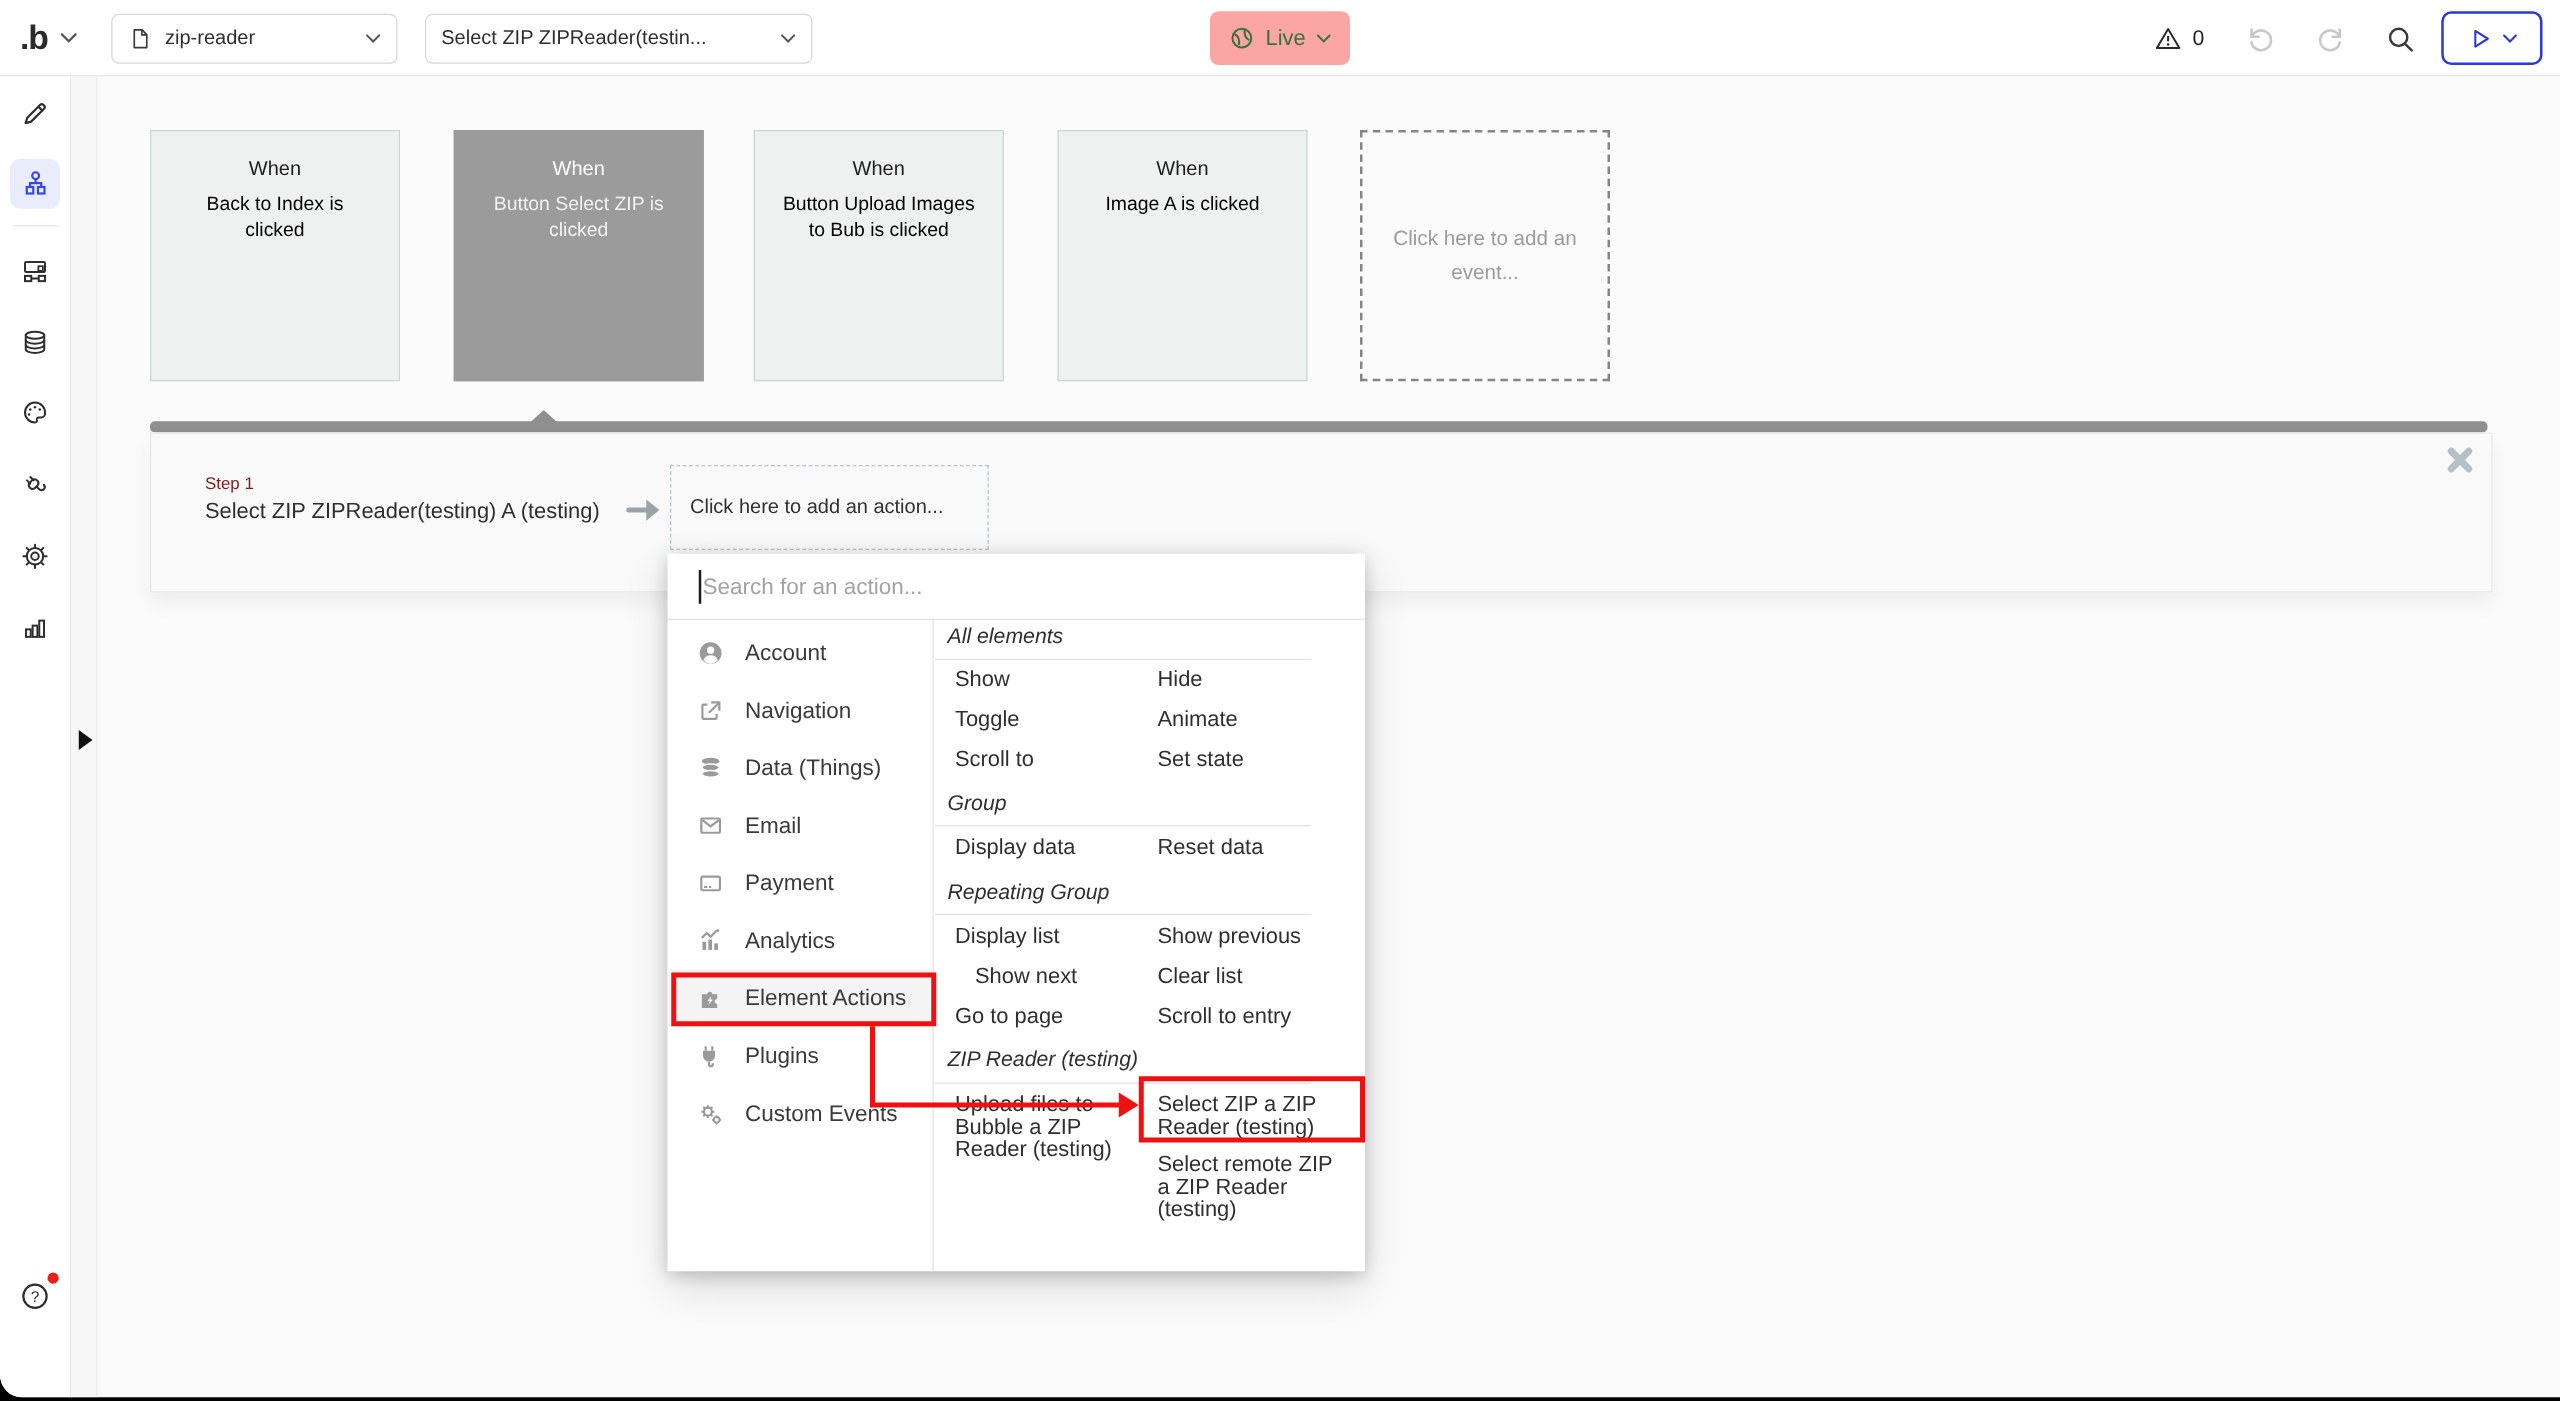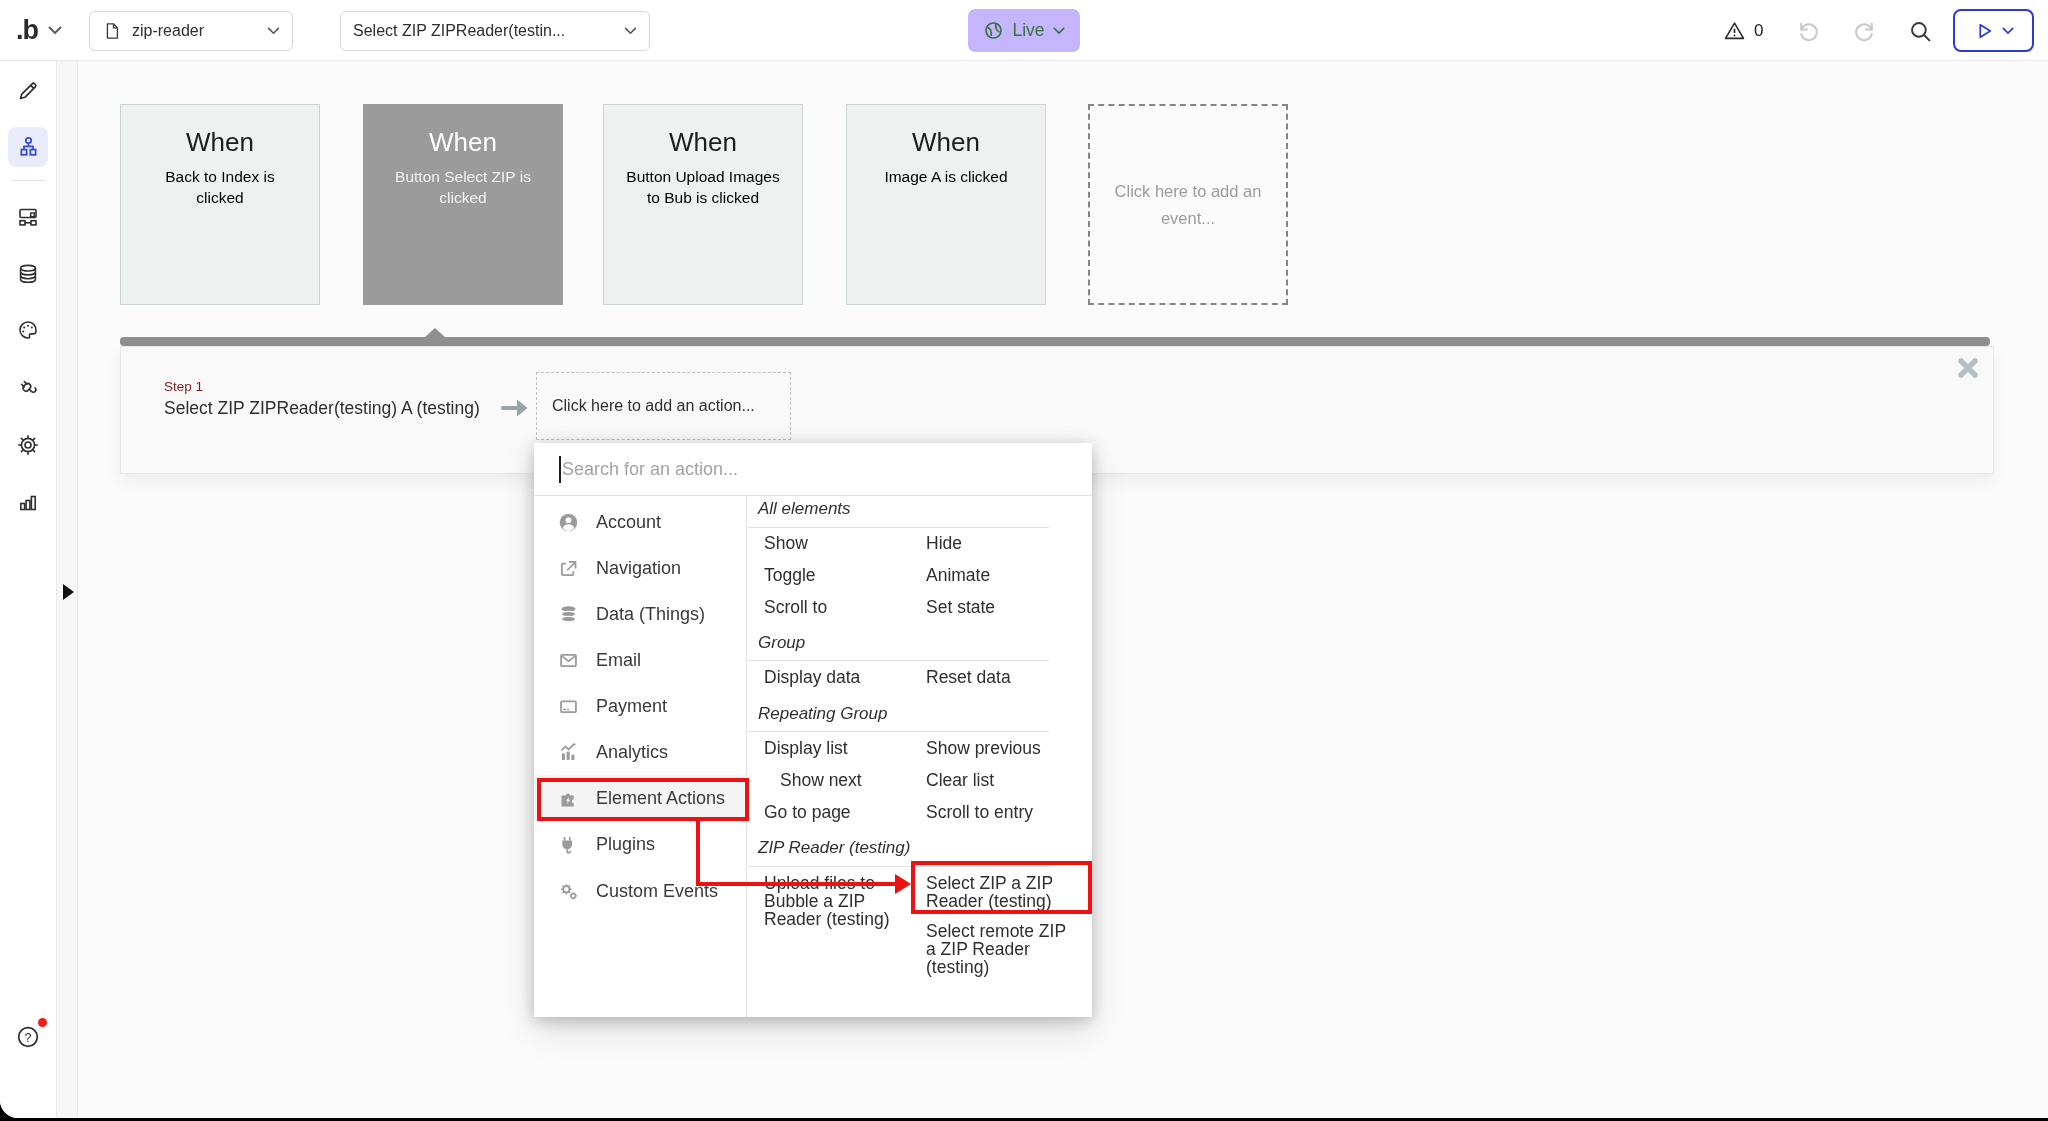--- a/index.html
+++ b/index.html
@@ -9,21 +9,21 @@
         overflow:hidden; border-radius:0 0 0 18px; }
 
   
   .topbar{ position:absolute; left:0; top:0; width:2048px; height:61px;
            background:#fff; border-bottom:1px solid #e8e8e8; z-index:5;}
   .logo{ position:absolute; left:16px; top:0; height:61px; display:flex; align-items:center; gap:10px; cursor:pointer;}
   .logo-text{ font-size:27px; font-weight:bold; color:#2b2b2b; letter-spacing:-1px;}
   .dd{ position:absolute; top:11px; height:40px; background:#fff; border:1px solid #d7d7d7;
        border-radius:6px; display:flex; align-items:center; padding:0 12px; gap:10px; cursor:pointer;}
   .dd-label{ font-size:16px; color:#2e2e2e; white-space:nowrap; overflow:hidden; flex:1;}
-  .live-btn{ position:absolute; left:968px; top:9px; width:112px; height:43px; background:#c4b5fd;
+  .live-btn{ position:absolute; left:968px; top:9px; width:112px; height:43px; background:#fca5a5;
              border-radius:7px; display:flex; align-items:center; justify-content:center; gap:8px; cursor:pointer;}
   .live-label{ font-size:17.5px; color:#39713f;}
   .tb-ico{ position:absolute; top:18px; width:26px; height:26px; display:flex; align-items:center; cursor:pointer;}
   .issues{ position:absolute; left:1722px; top:0; height:61px; display:flex; align-items:center; gap:7px; cursor:pointer;}
   .issues-count{ font-size:17px; color:#1f1f1f;}
   .play-btn{ position:absolute; left:1953px; top:9px; width:81px; height:43px; border:2px solid #2b3ad7;
              border-radius:8px; display:flex; align-items:center; justify-content:center; gap:8px; cursor:pointer; background:#fff;}
 
   
   .sidebar{ position:absolute; left:0; top:61px; width:57px; height:1057px; background:#fff;
@@ -36,21 +36,21 @@
           border-right:1px solid #ebebeb; z-index:3;}
   .strip-handle{ position:absolute; left:63px; top:584px; width:0; height:0; z-index:4; cursor:pointer;
           border-top:8px solid transparent; border-bottom:8px solid transparent; border-left:11px solid #111;}
   .help-dot{ position:absolute; width:9px; height:9px; border-radius:50%; background:#e8211a;}
   .avatar{ position:absolute; left:17px; top:1069px; width:23px; height:23px; border-radius:50%;
            background:#2636ad; cursor:pointer;}
 
   
   .card{ position:absolute; top:104px; width:200px; height:201px; background:#eff1f1;
          border:1px solid #ccd4d4; text-align:center; cursor:pointer;}
-  .card .t{ margin-top:22px; font-size:26px; color:#1d1d1d;}
+  .card .t{ margin-top:22px; font-size:16px; color:#1d1d1d;}
   .card .d{ margin:9px auto 0; font-size:15.5px; line-height:1.35; color:#000000; max-width:158px;}
   .card.sel{ background:#9b9b9b; border-color:#9b9b9b;}
   .card.sel .t{ color:#fdfdfd;}
   .card.sel .d{ color:#f2f2f2;}
   .add-event{ position:absolute; left:1088px; top:104px; width:200px; height:201px;
               border:2px dashed #858585; display:flex; align-items:center; justify-content:center;
               text-align:center; cursor:pointer;}
   .add-event span{ font-size:16.5px; line-height:1.6; color:#9b9b9b; max-width:170px;}
 
   
@@ -101,21 +101,21 @@
 <div class="app">
 
   <div class="topbar">
     <div class="logo">
       <span class="logo-text">.b</span>
       <svg width="14" height="9" viewBox="0 0 14 9">
           <path d="M1.5 1.5L7 7l5.5-5.5" fill="none" stroke="#555" stroke-width="1.8" stroke-linecap="round"></path>
         </svg>
     </div>
 
-    <div class="dd" style="left:89px; width:204px;">
+    <div class="dd" style="left:89px; width:229px;">
       <svg width="20" height="22" viewBox="0 0 24 24">
           <path d="M6.5 3.5h7.5l4.5 4.5v12.5h-12z" fill="none" stroke="#3a3a3a" stroke-width="1.6" stroke-linejoin="round"></path>
           <path d="M13.8 3.8v4.5h4.5" fill="none" stroke="#3a3a3a" stroke-width="1.6"></path>
         </svg>
       <span class="dd-label">zip-reader</span>
       <svg width="13" height="8" viewBox="0 0 14 9">
           <path d="M1.5 1.5L7 7l5.5-5.5" fill="none" stroke="#555" stroke-width="1.8" stroke-linecap="round"></path>
         </svg>
     </div>
 

